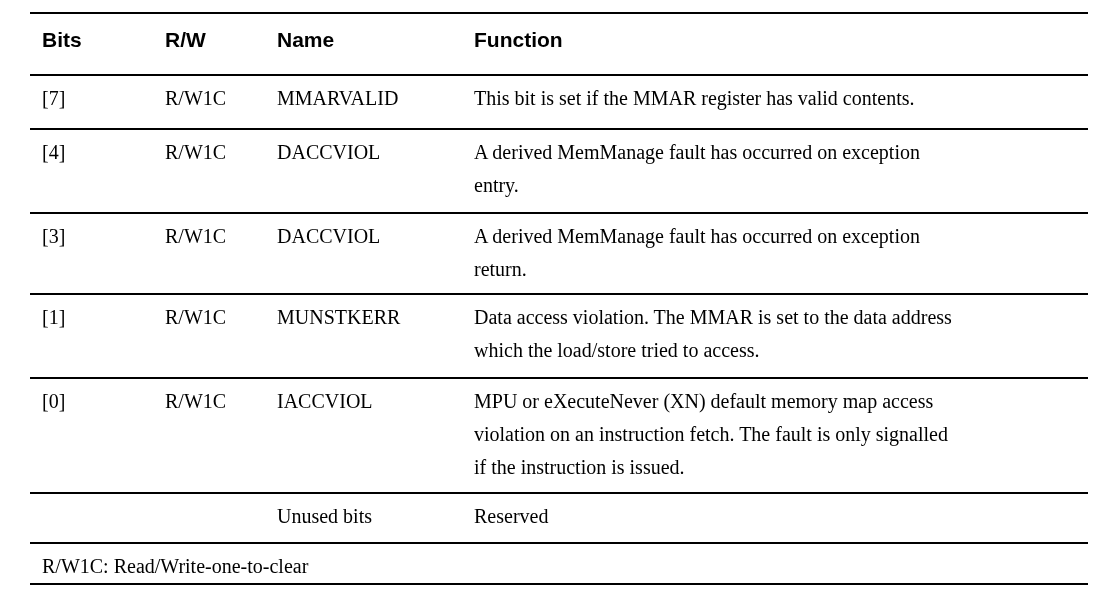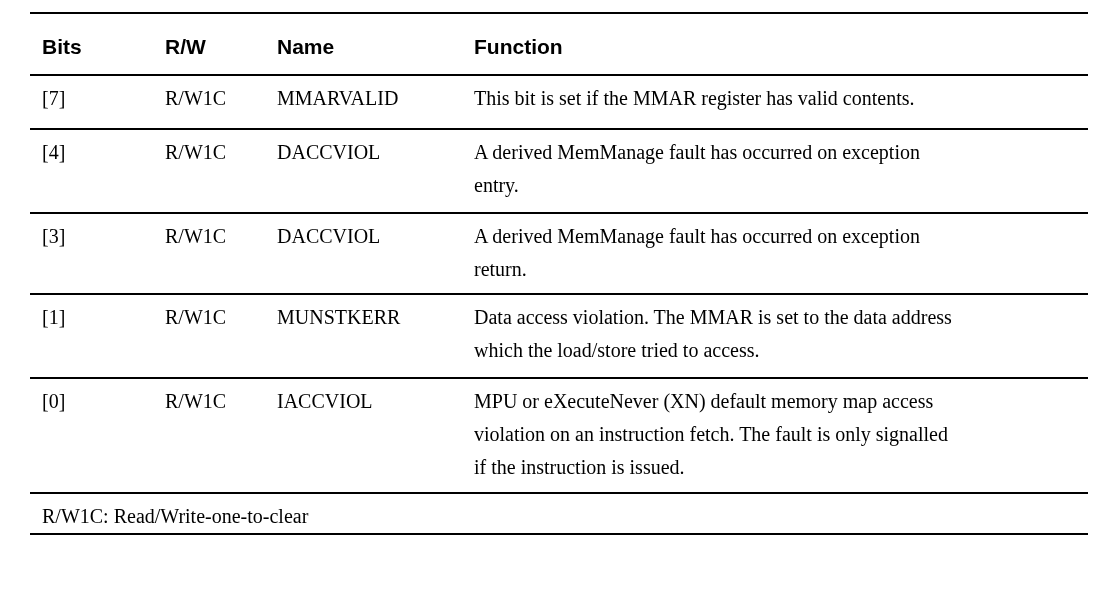--- a/index.html
+++ b/index.html
@@ -36,21 +36,21 @@
     text-align: left;
     padding: 6px 0 0 0;
     font-size: 20px;
     line-height: 33px;
     font-weight: normal;
   }
   th {
     font-family: "Liberation Sans", sans-serif;
     font-weight: bold;
     font-size: 21px;
-    padding-top: 16px;
+    padding-top: 9px;
   }
   th.first, td.first { padding-left: 12px; }
 
   td.func { white-space: pre-line; margin-left: 16px; }
 
   tr.row-header { height: 62px; }
   tr.row-7  { height: 54px; }
   tr.row-4  { height: 84px; }
   tr.row-3  { height: 81px; }
   tr.row-1  { height: 84px; }
@@ -105,17 +105,23 @@
 which the load/store tried to access.</td>
     </tr>
     <tr class="row-0">
       <td class="first">[0]</td>
       <td>R/W1C</td>
       <td>IACCVIOL</td>
       <td class="func">MPU or eXecuteNever (XN) default memory map access
 violation on an instruction fetch. The fault is only signalled
 if the instruction is issued.</td>
     </tr>
+    <tr class="row-unused">
+      <td class="first"></td>
+      <td></td>
+      <td>Unused bits</td>
+      <td class="func">Reserved</td>
+    </tr>
     <tr class="row-footnote">
       <td class="first" colspan="4">R/W1C: Read/Write-one-to-clear</td>
     </tr>
   </tbody>
 </table>
 
 </body></html>

